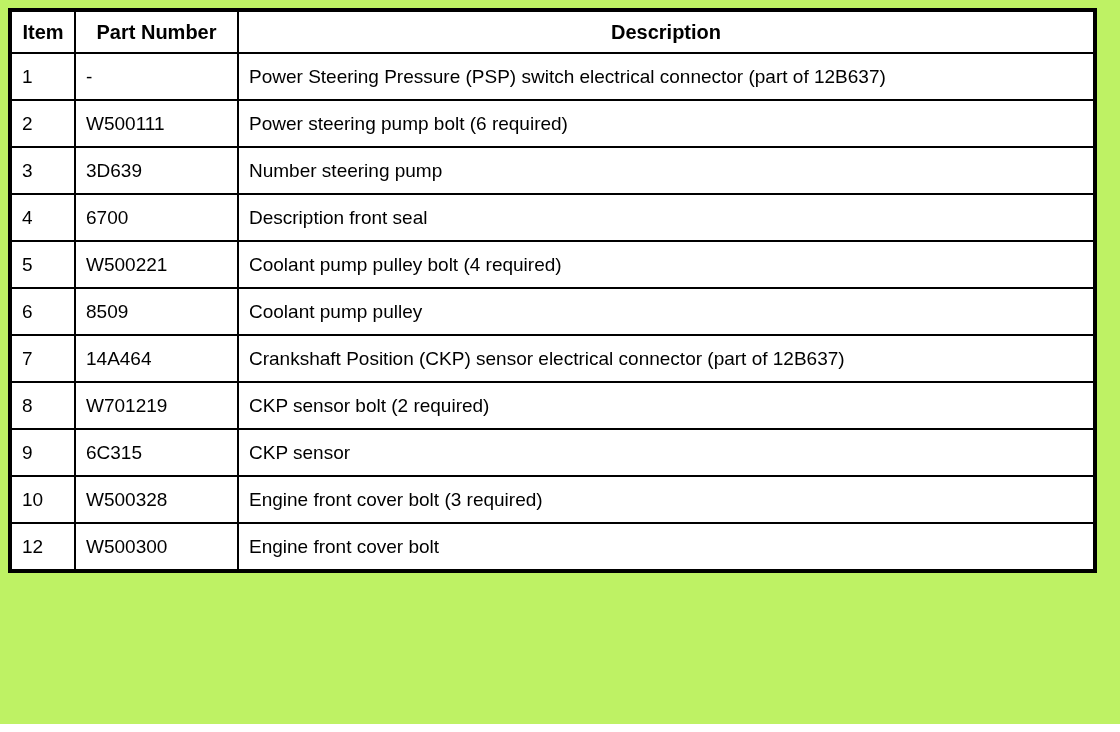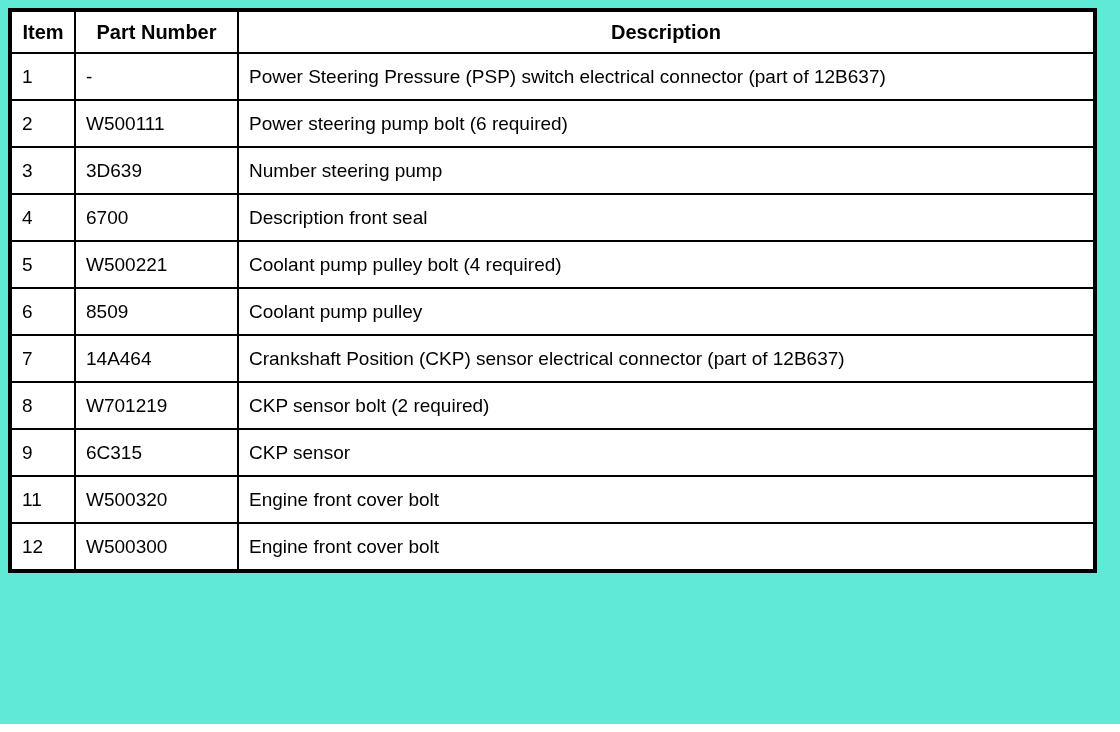--- a/index.html
+++ b/index.html
@@ -8,21 +8,21 @@
     background: #ffffff;
     width: 1120px;
     height: 732px;
     font-family: "Liberation Sans", sans-serif;
     color: #000000;
   }
   .page {
     position: relative;
     width: 1120px;
     height: 724px;
-    background: #5eead4;
+    background: #bef264;
   }
   table.parts {
     position: absolute;
     left: 8px;
     top: 8px;
     width: 1089px;
     border-collapse: collapse;
     table-layout: fixed;
     background: #ffffff;
   }
@@ -113,23 +113,23 @@
           <td>8</td>
           <td>W701219</td>
           <td>CKP sensor bolt (2 required)</td>
         </tr>
         <tr>
           <td>9</td>
           <td>6C315</td>
           <td>CKP sensor</td>
         </tr>
         <tr>
-          <td>11</td>
-          <td>W500320</td>
-          <td>Engine front cover bolt</td>
+          <td>10</td>
+          <td>W500328</td>
+          <td>Engine front cover bolt (3 required)</td>
         </tr>
         <tr>
           <td>12</td>
           <td>W500300</td>
           <td>Engine front cover bolt</td>
         </tr>
       </tbody>
   </table>
 </div>
 

